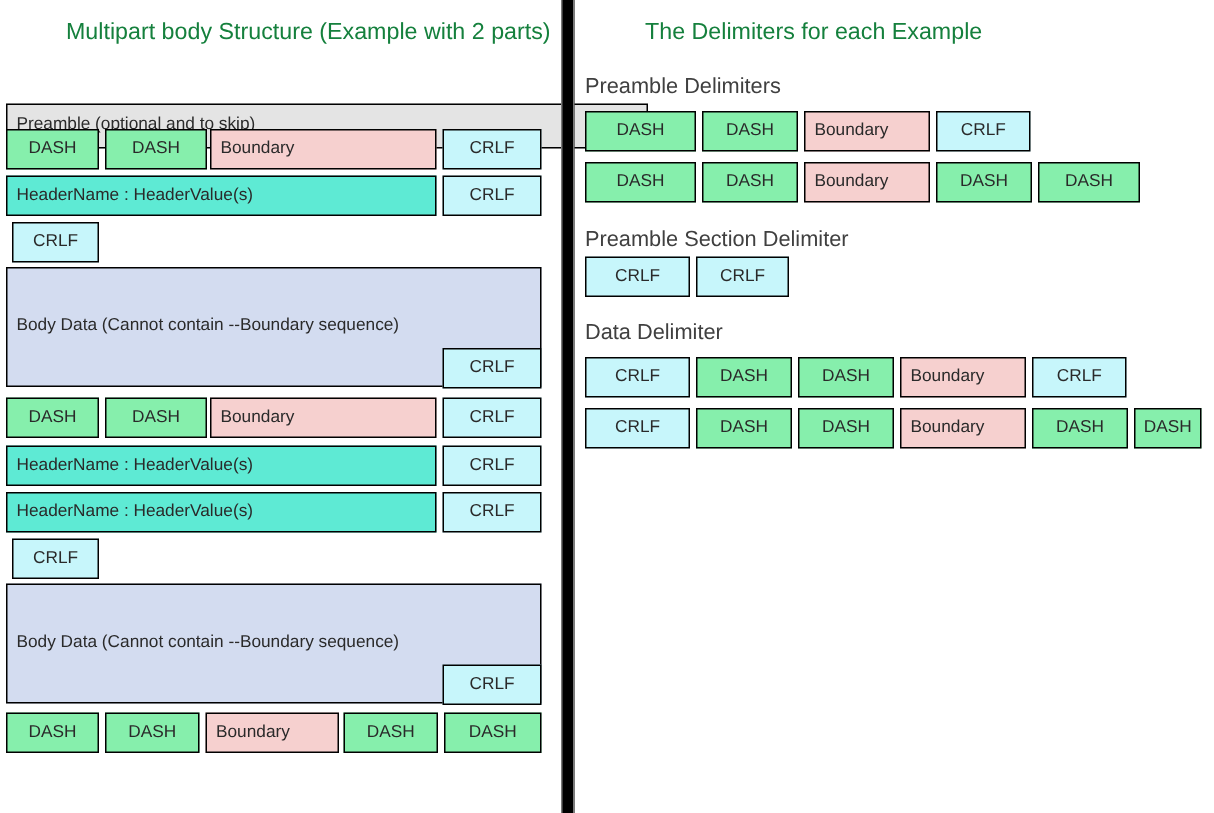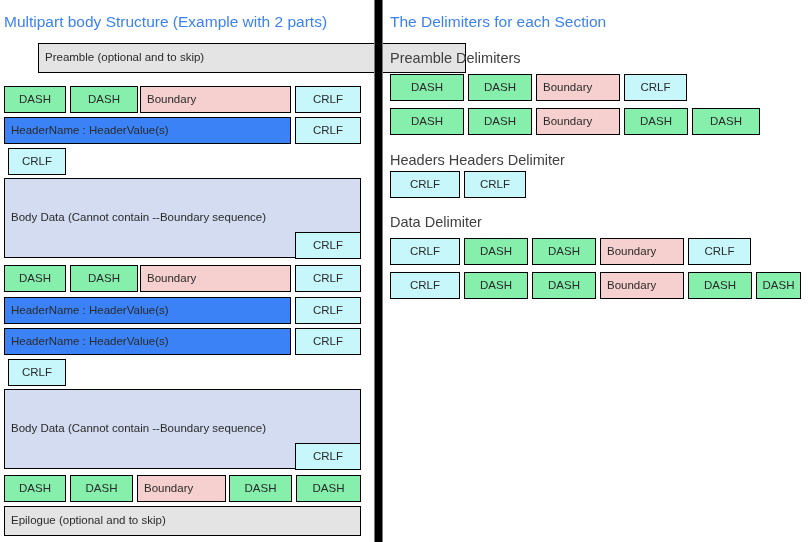--- a/index.html
+++ b/index.html
@@ -28,21 +28,22 @@
     background: #000000;
     border-left: 1px solid #7a7a7a;
     border-right: 1px solid #7a7a7a;
   }
 
   .panel-title {
     position: absolute;
     font-size: 15.5px;
     line-height: 18px;
     white-space: nowrap;
-    color: #3b82f6;
+    color: #15803d;
+    margin-left: 40px;
   }
   .section-title {
     position: absolute;
     font-size: 14.5px;
     line-height: 17px;
     white-space: nowrap;
     color: #404040;
   }
 
   .box {
@@ -57,33 +58,33 @@
     white-space: nowrap;
     overflow: hidden;
   }
   .box.center { justify-content: center; }
   .box.left   { justify-content: flex-start; padding-left: 6px; }
 
   .c-gray     { background: #e4e4e4; }
   .c-green    { background: #86efac; }
   .c-pink     { background: #f6d0cf; }
   .c-cyan     { background: #c7f6fb; }
-  .c-orange   { background: #3b82f6; }
+  .c-orange   { background: #5eead4; }
   .c-lavender { background: #d3dcf0; }
 
   .ontop { z-index: 5; }
 </style>
 </head>
 <body>
 
 <div class="panel" id="left-panel">
 
   <div class="panel-title" style="left:4px; top:13px;">Multipart body Structure (Example with 2 parts)</div>
 
-  <div class="box c-gray left" style="left:4px; top:43px; width:428px; height:30px;margin-left:34px;">Preamble (optional and to skip)</div>
+  <div class="box c-gray left" style="left:4px; top:69px; width:428px; height:30px;">Preamble (optional and to skip)</div>
 
   <div class="box c-green center" style="left:4px; top:86px; width:62px; height:27px;">DASH</div>
   <div class="box c-green center" style="left:70px; top:86px; width:68px; height:27px;">DASH</div>
   <div class="box c-pink left" style="left:140px; top:86px; width:151px; height:27px;">Boundary</div>
   <div class="box c-cyan center" style="left:295px; top:86px; width:66px; height:27px;">CRLF</div>
 
   <div class="box c-orange left" style="left:4px; top:117px; width:287px; height:27px;">HeaderName : HeaderValue(s)</div>
   <div class="box c-cyan center" style="left:295px; top:117px; width:66px; height:27px;">CRLF</div>
 
   <div class="box c-cyan center" style="left:8px; top:148px; width:58px; height:27px;">CRLF</div>
@@ -106,43 +107,42 @@
 
   <div class="box c-lavender left" style="left:4px; top:389px; width:357px; height:80px; padding-left:6px;">Body Data (Cannot contain --Boundary sequence)</div>
   <div class="box c-cyan center ontop" style="left:295px; top:443px; width:66px; height:27px;">CRLF</div>
 
   <div class="box c-green center" style="left:4px; top:475px; width:62px; height:27px;">DASH</div>
   <div class="box c-green center" style="left:70px; top:475px; width:63px; height:27px;">DASH</div>
   <div class="box c-pink left" style="left:137px; top:475px; width:89px; height:27px;">Boundary</div>
   <div class="box c-green center" style="left:229px; top:475px; width:63px; height:27px;">DASH</div>
   <div class="box c-green center" style="left:296px; top:475px; width:65px; height:27px;">DASH</div>
 
-  <div class="box c-gray left" style="left:4px; top:506px; width:357px; height:30px;">Epilogue (optional and to skip)</div>
 </div>
 
 <div id="center-divider"></div>
 
 <div class="panel" id="right-panel">
 
-  <div class="panel-title" style="left:7px; top:13px;">The Delimiters for each Section</div>
+  <div class="panel-title" style="left:7px; top:13px;">The Delimiters for each Example</div>
 
   <div class="section-title" style="left:7px; top:50px;">Preamble Delimiters</div>
 
   <div class="box c-green center" style="left:7px; top:74px; width:74px; height:27px;">DASH</div>
   <div class="box c-green center" style="left:85px; top:74px; width:64px; height:27px;">DASH</div>
   <div class="box c-pink left" style="left:153px; top:74px; width:84px; height:27px;">Boundary</div>
   <div class="box c-cyan center" style="left:241px; top:74px; width:63px; height:27px;">CRLF</div>
 
   <div class="box c-green center" style="left:7px; top:108px; width:74px; height:27px;">DASH</div>
   <div class="box c-green center" style="left:85px; top:108px; width:64px; height:27px;">DASH</div>
   <div class="box c-pink left" style="left:153px; top:108px; width:84px; height:27px;">Boundary</div>
   <div class="box c-green center" style="left:241px; top:108px; width:64px; height:27px;">DASH</div>
   <div class="box c-green center" style="left:309px; top:108px; width:68px; height:27px;">DASH</div>
 
-  <div class="section-title" style="left:7px; top:152px;">Headers Headers Delimiter</div>
+  <div class="section-title" style="left:7px; top:152px;">Preamble Section Delimiter</div>
 
   <div class="box c-cyan center" style="left:7px; top:171px; width:70px; height:27px;">CRLF</div>
   <div class="box c-cyan center" style="left:81px; top:171px; width:62px; height:27px;">CRLF</div>
 
   <div class="section-title" style="left:7px; top:214px;">Data Delimiter</div>
 
   <div class="box c-cyan center" style="left:7px; top:238px; width:70px; height:27px;">CRLF</div>
   <div class="box c-green center" style="left:81px; top:238px; width:64px; height:27px;">DASH</div>
   <div class="box c-green center" style="left:149px; top:238px; width:64px; height:27px;">DASH</div>
   <div class="box c-pink left" style="left:217px; top:238px; width:84px; height:27px;">Boundary</div>

